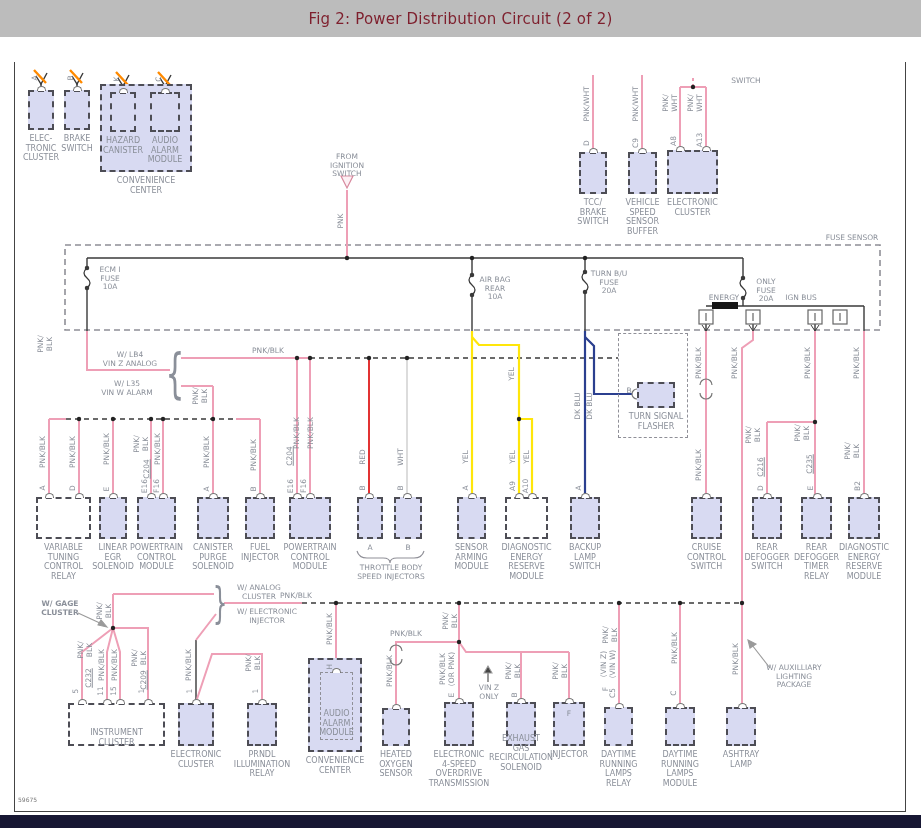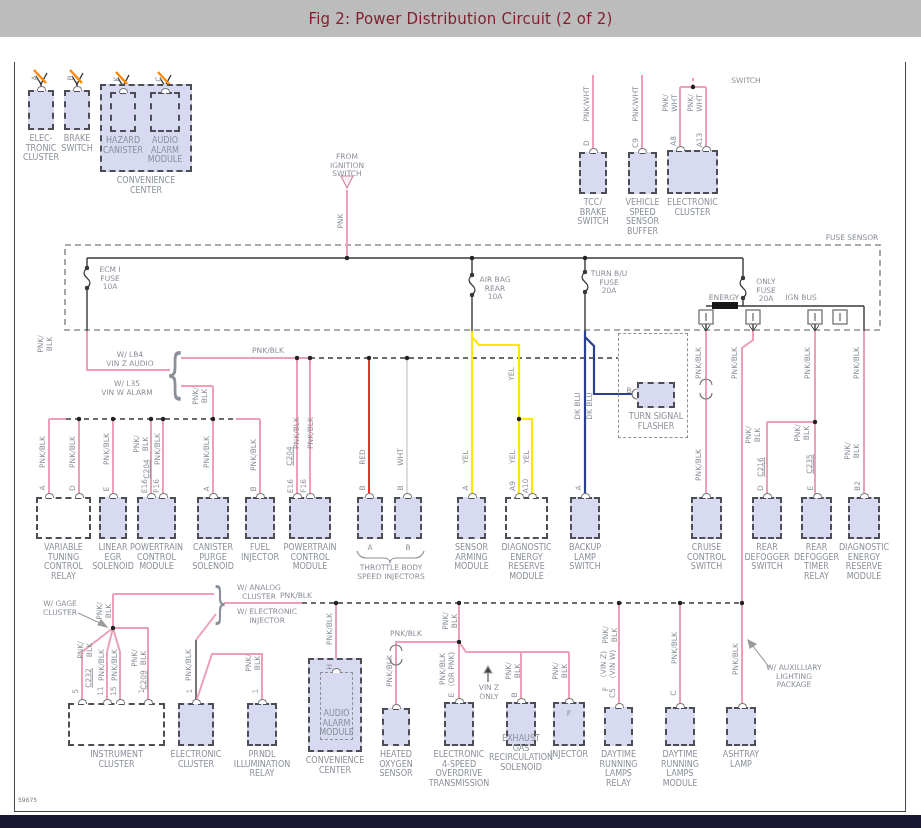--- a/index.html
+++ b/index.html
@@ -270,21 +270,21 @@
     <div class="blabel" style="left: 816.5px; top: 543px;">REAR
 DEFOGGER
 TIMER
 RELAY</div>
     <div class="box f-lav" style="left: 848px; top: 497px; width: 32px; height: 42px;"></div>
     <div class="blabel" style="left: 864px; top: 543px;">DIAGNOSTIC
 ENERGY
 RESERVE
 MODULE</div>
     <div class="box f-white" style="left: 68px; top: 703px; width: 97px; height: 43px;"></div>
-    <div class="blabel" style="left: 116.5px; top: 750px;">INSTRUMENT
+    <div class="blabel" style="left: 116.5px; top: 728px;">INSTRUMENT
 CLUSTER</div>
     <div class="box f-lav" style="left: 178px; top: 703px; width: 36px; height: 43px;"></div>
     <div class="blabel" style="left: 196px; top: 750px;">ELECTRONIC
 CLUSTER</div>
     <div class="box f-lav" style="left: 247px; top: 703px; width: 30px; height: 43px;"></div>
     <div class="blabel" style="left: 262px; top: 750px;">PRNDL
 ILLUMINATION
 RELAY</div>
     <div class="box f-lav" style="left: 308px; top: 658px; width: 54px; height: 94px;"></div>
     <div class="blabel" style="left: 335px; top: 756px;">CONVENIENCE
@@ -335,29 +335,29 @@
 10A</span>
     <span class="lbl" style="left: 609px; top: 283px;">TURN B/U
 FUSE
 20A</span>
     <span class="lbl" style="left: 766px; top: 291px;">ONLY
 FUSE
 20A</span>
     <span class="lbl" style="left: 724px; top: 298px;">ENERGY</span>
     <span class="lbl" style="left: 801px; top: 298px;">IGN BUS</span>
     <span class="lbl" style="left: 130px; top: 359px;">W/ LB4
-VIN Z AUDIO</span>
+VIN Z ANALOG</span>
     <span class="lbl" style="left: 127px; top: 388px;">W/ L35
 VIN W ALARM</span>
     <span class="lbl" style="left: 268px; top: 351px;">PNK/BLK</span>
     <span class="lbl" style="left: 370px; top: 548px;">A</span>
     <span class="lbl" style="left: 408px; top: 548px;">B</span>
     <span class="lbl" style="left: 391px; top: 572px;">THROTTLE BODY
 SPEED INJECTORS</span>
-    <span class="lbl" style="left: 60px; top: 608px;">W/ GAGE
+    <span class="lbl" style="left: 60px; top: 608px; font-weight: bold;">W/ GAGE
 CLUSTER</span>
     <span class="lbl" style="left: 259px; top: 592px;">W/ ANALOG
 CLUSTER</span>
     <span class="lbl" style="left: 267px; top: 616px;">W/ ELECTRONIC
 INJECTOR</span>
     <span class="lbl" style="left: 296px; top: 596px;">PNK/BLK</span>
     <span class="lbl" style="left: 406px; top: 634px;">PNK/BLK</span>
     <span class="lbl" style="left: 489px; top: 692px;">VIN Z
 ONLY</span>
     <span class="lbl" style="left: 794px; top: 677px;">W/ AUXILLIARY

